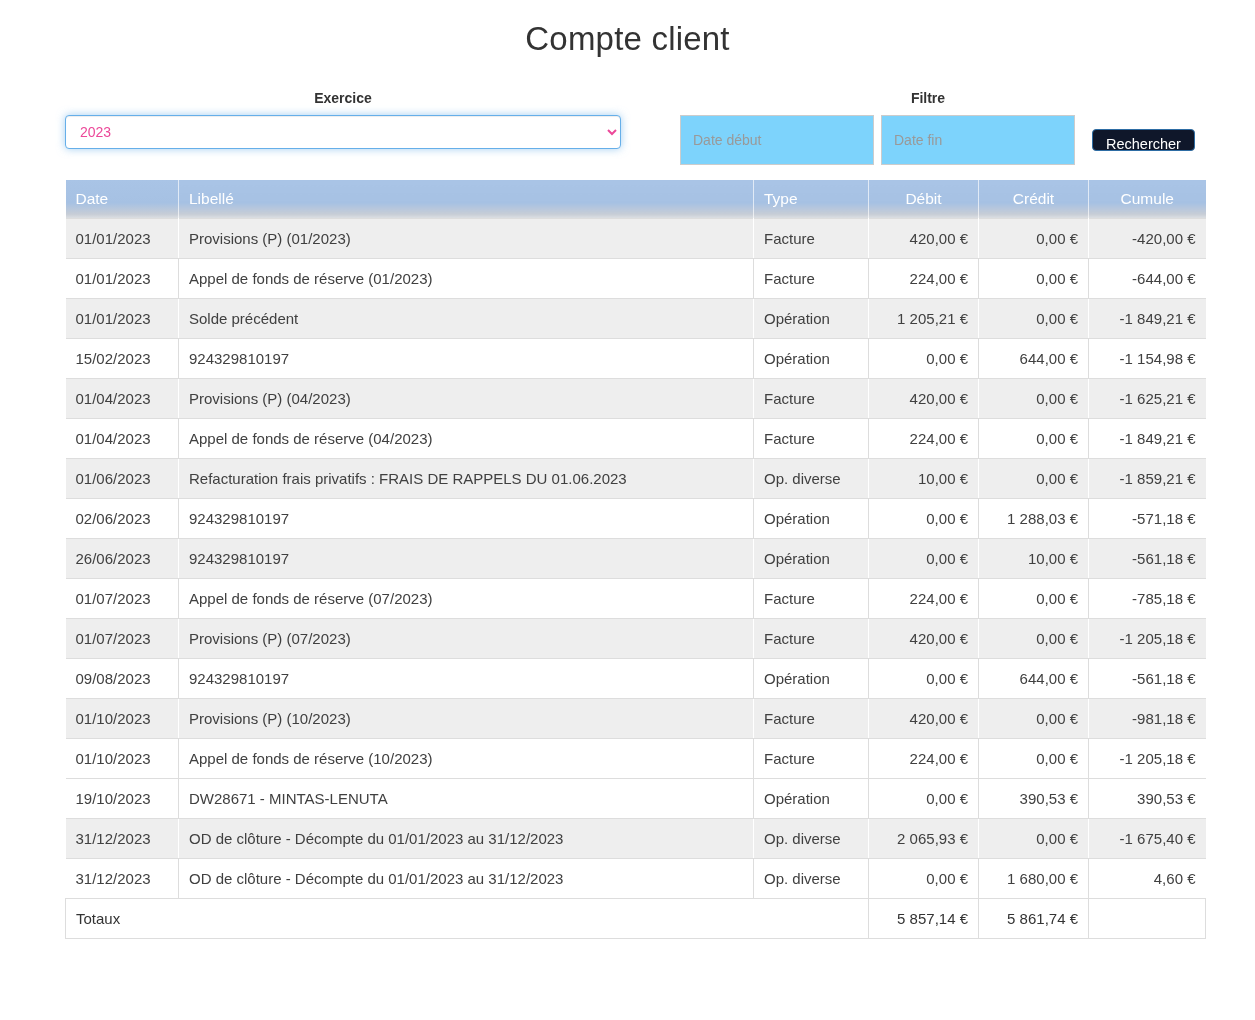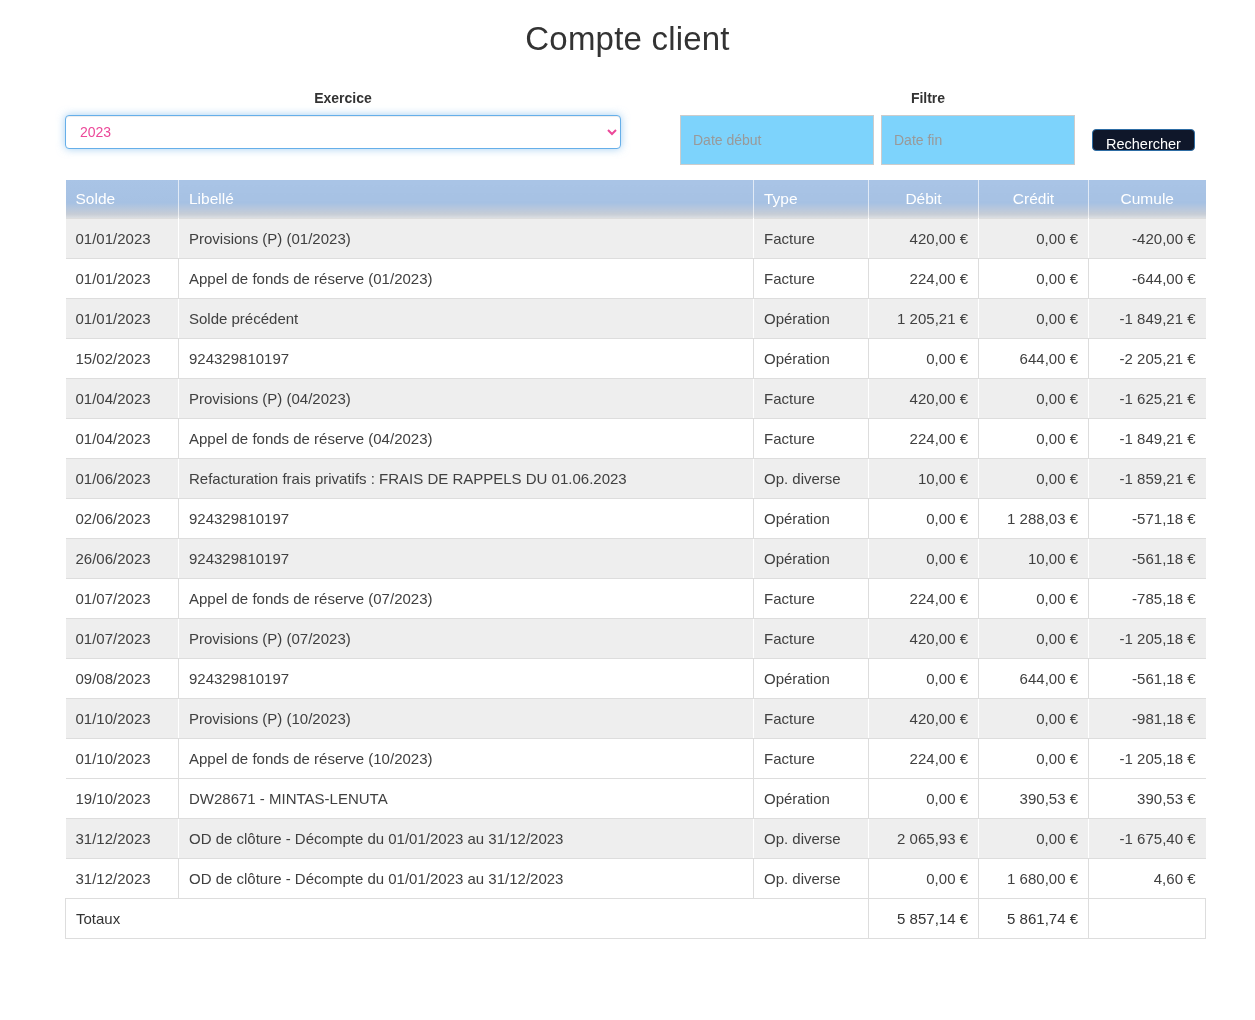--- a/index.html
+++ b/index.html
@@ -106,21 +106,21 @@
     <colgroup>
       <col style="width:113px">
         <col style="width:575px">
         <col style="width:115px">
       <col style="width:110px">
         <col style="width:110px">
         <col style="width:117px">
     </colgroup>
     <thead>
       <tr>
-        <th>Solde</th>
+        <th>Date</th>
         <th>Libellé</th>
         <th>Type</th>
         <th class="c">Débit</th>
         <th class="c">Crédit</th>
         <th class="c">Cumule</th>
       </tr>
     </thead>
     <tbody>
 
     <tr class="stripe">
@@ -146,21 +146,21 @@
     <td class="num">1 205,21 €</td>
     <td class="num">0,00 €</td>
     <td class="num">-1 849,21 €</td>
   </tr>
         <tr>
     <td>15/02/2023</td>
     <td>924329810197</td>
     <td>Opération</td>
     <td class="num">0,00 €</td>
     <td class="num">644,00 €</td>
-    <td class="num">-2 205,21 €</td>
+    <td class="num">-1 154,98 €</td>
   </tr>
         <tr class="stripe">
     <td>01/04/2023</td>
     <td>Provisions (P) (04/2023)</td>
     <td>Facture</td>
     <td class="num">420,00 €</td>
     <td class="num">0,00 €</td>
     <td class="num">-1 625,21 €</td>
   </tr>
         <tr>

